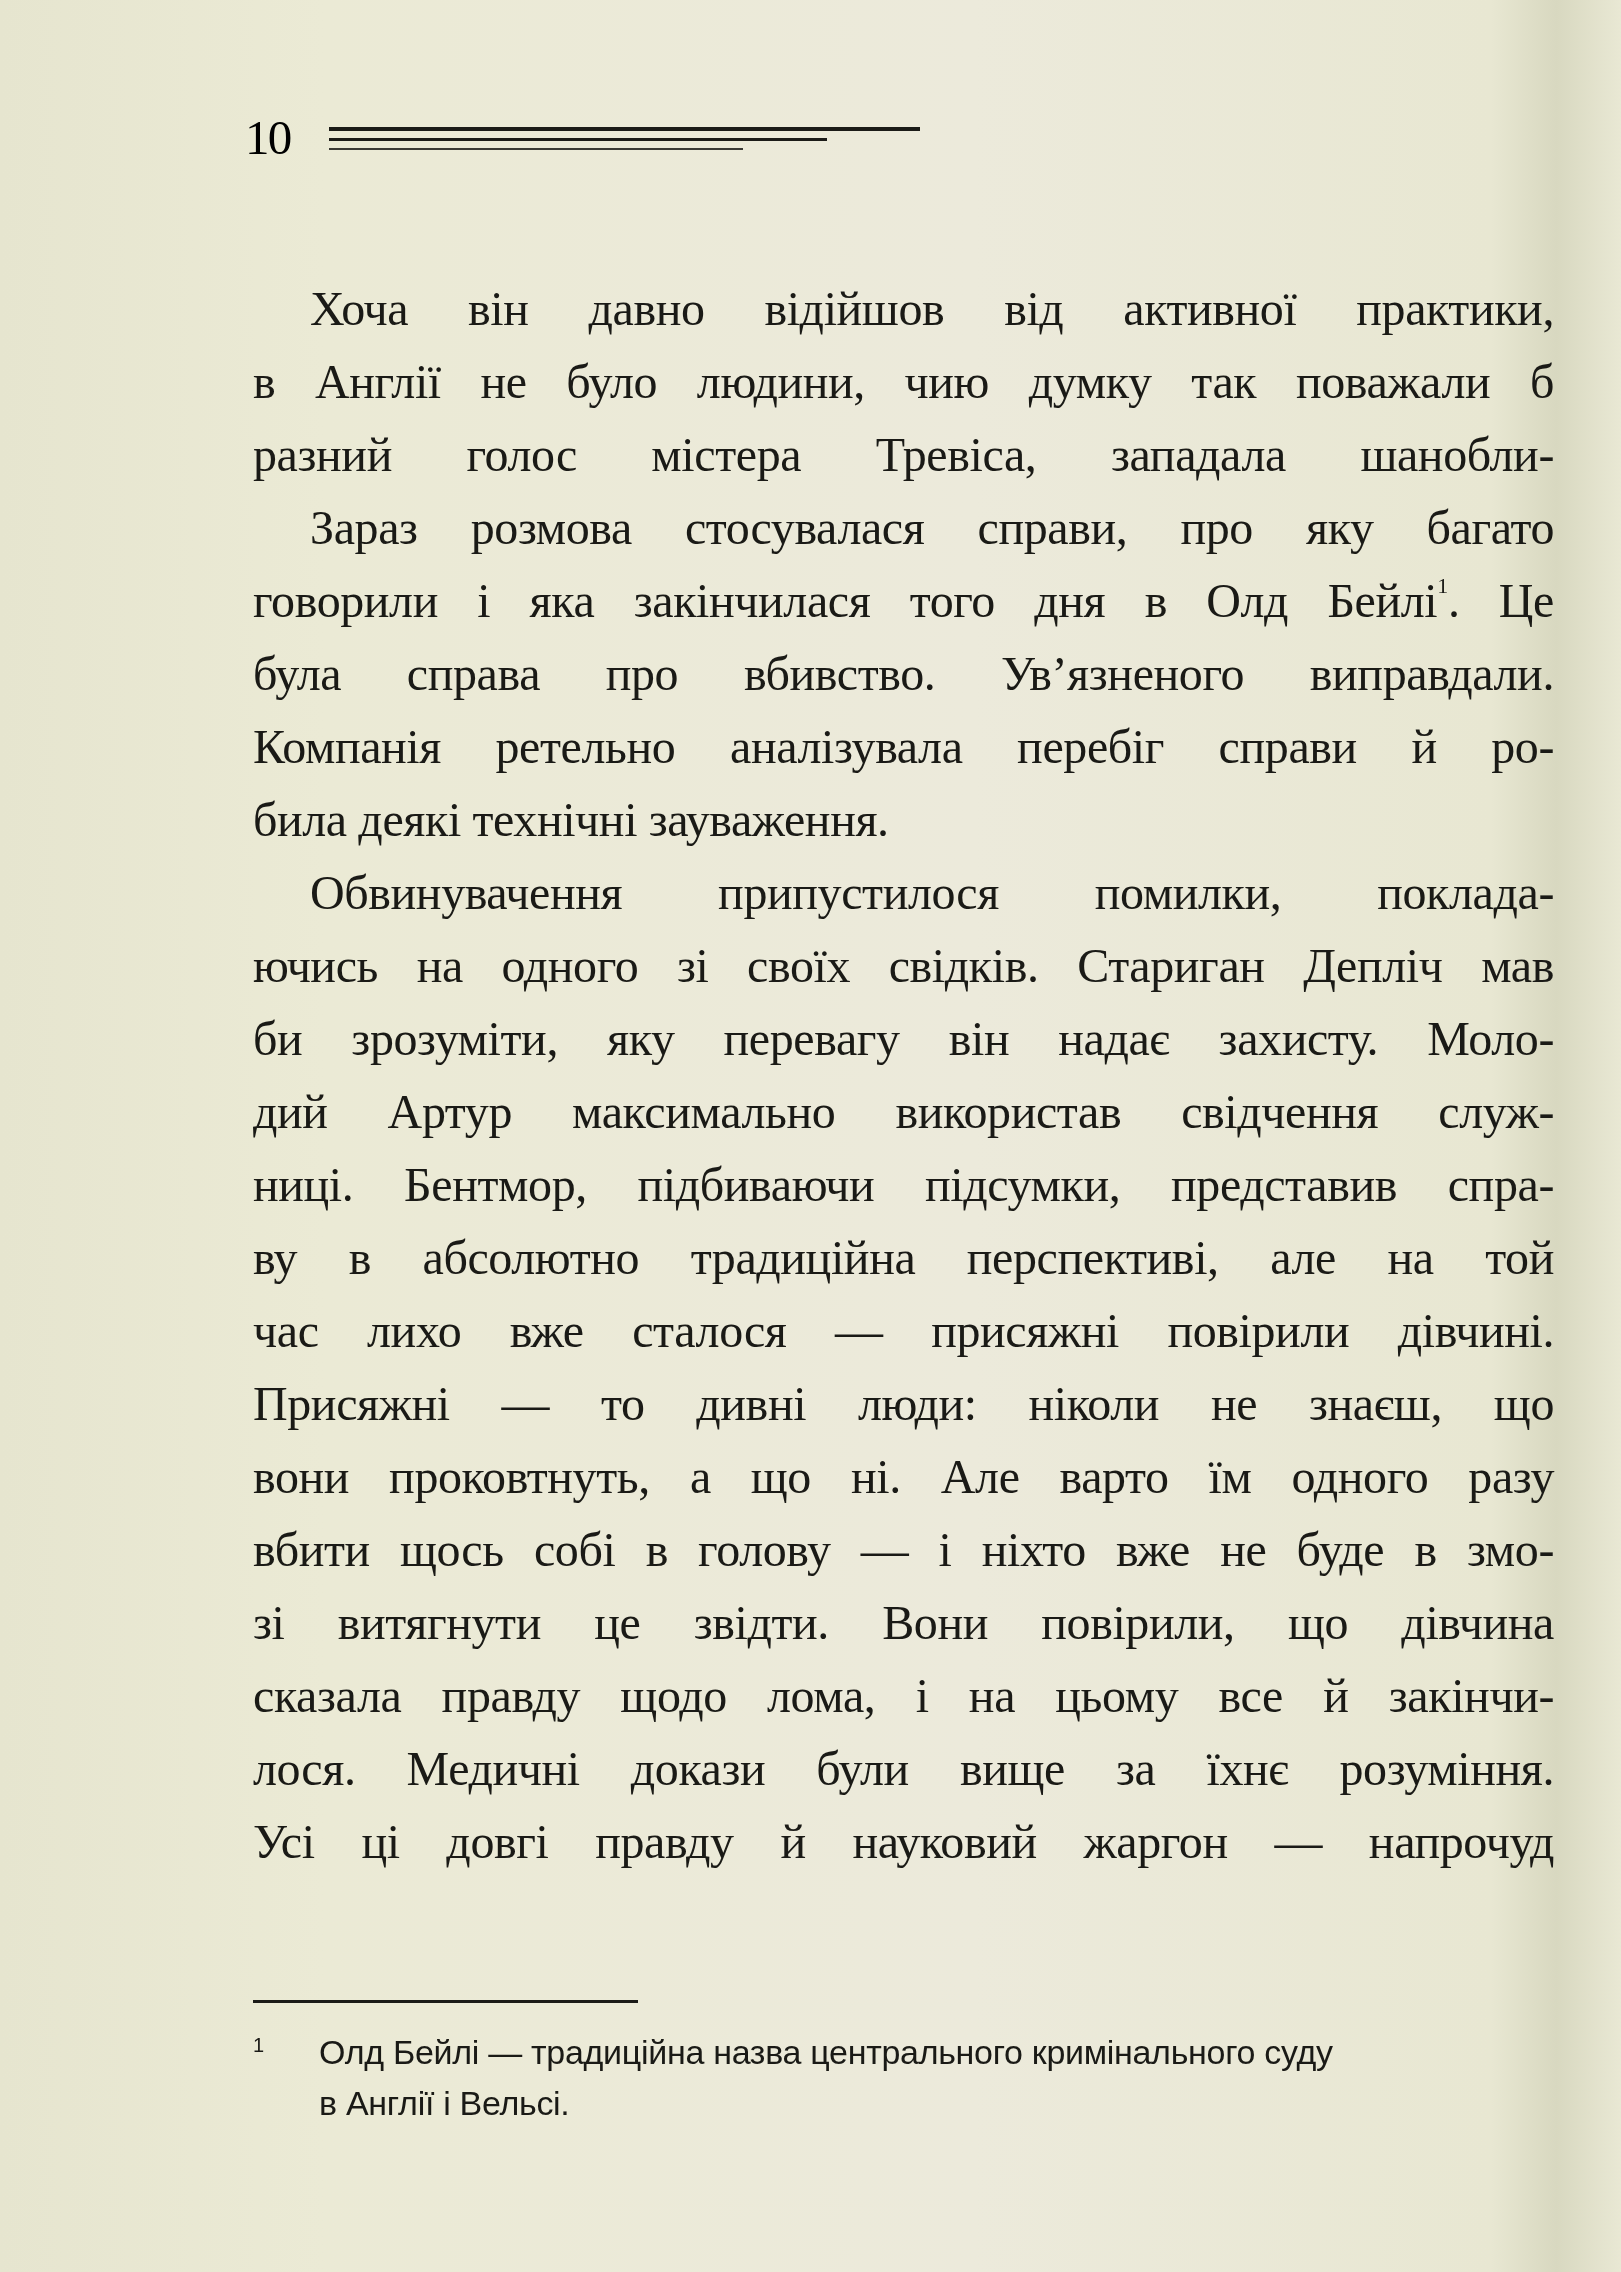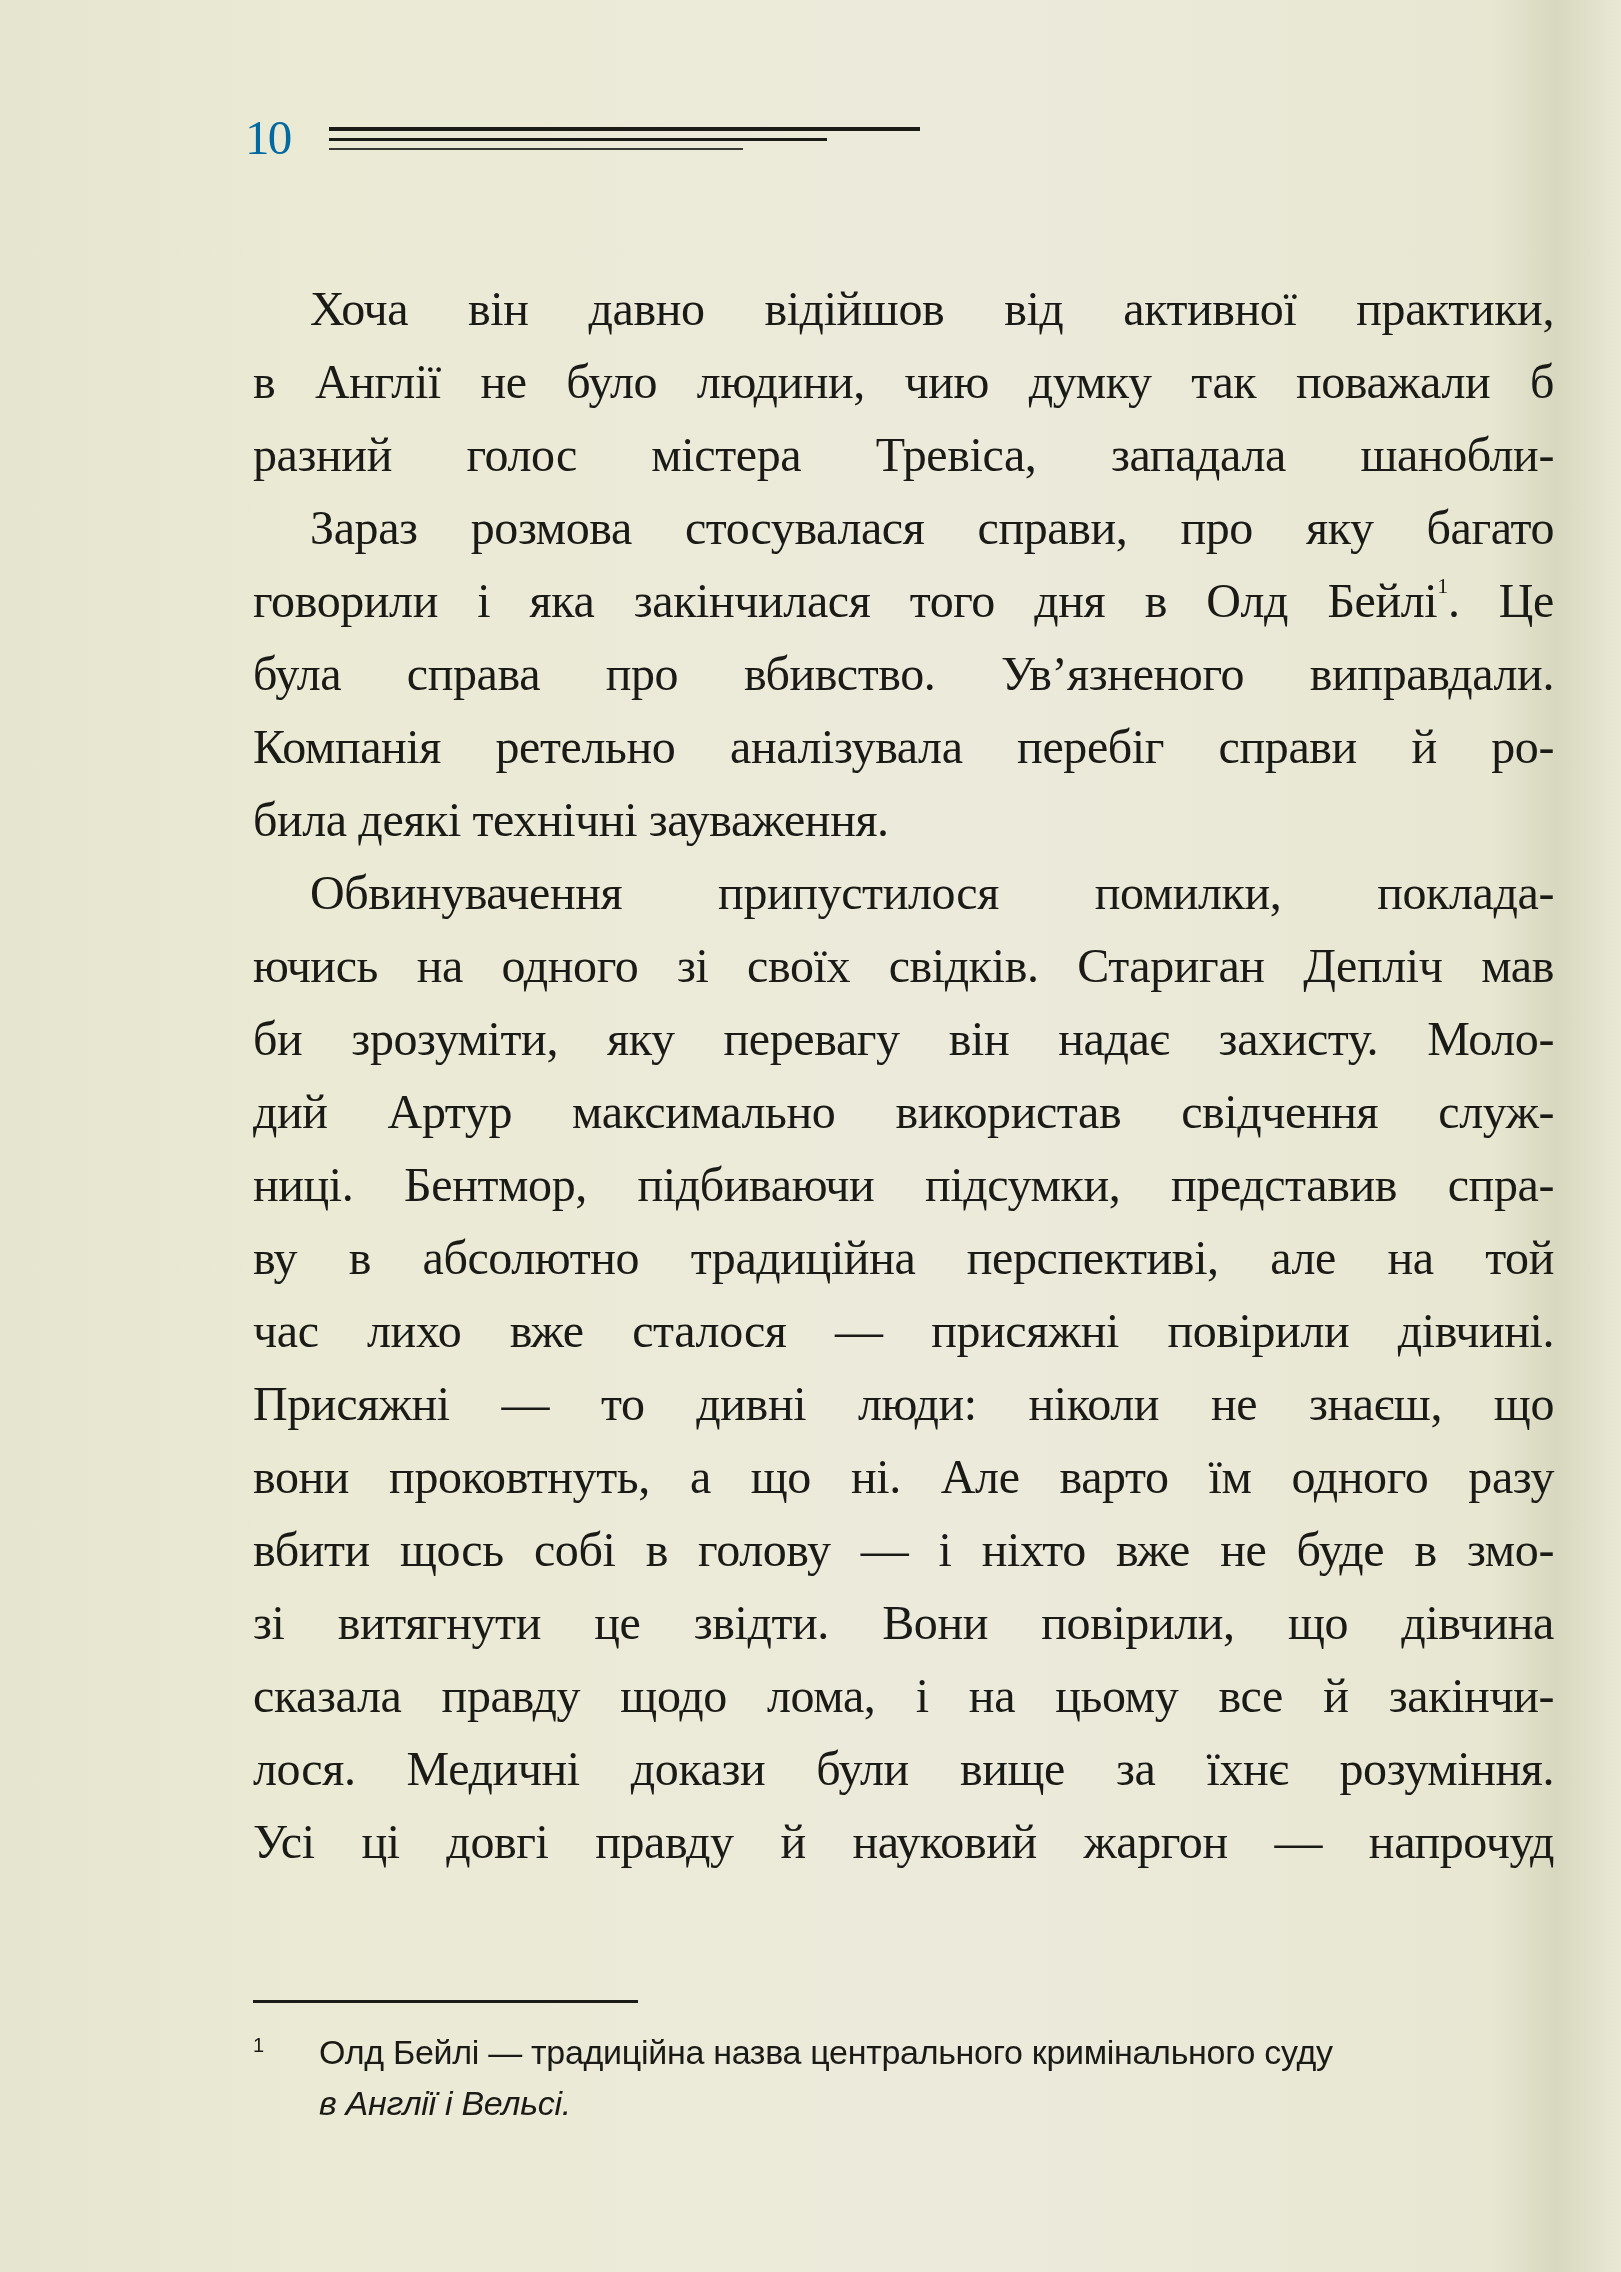--- a/index.html
+++ b/index.html
@@ -22,21 +22,21 @@
       height: 59px;
       width: 693px;
     }
     .page-number {
       position: absolute;
       left: 0;
       top: 0;
       font-size: 49px;
       line-height: 59px;
       letter-spacing: -1.7px;
-      color: #0369a1;
+      color: #000000;
     }
     .rule {
       position: absolute;
       background: #1b1b17;
     }
     .rule-1 { left: 84px; top: 18.6px; width: 591px; height: 4.2px; }
     .rule-2 { left: 84px; top: 30px; width: 498px; height: 3.4px; }
     .rule-3 { left: 84px; top: 40px; width: 414px; height: 1.7px; opacity: 0.85; }
 
     .body-text {
@@ -90,21 +90,20 @@
     }
     .footnote-marker {
       display: inline-block;
       width: 66px;
       font-size: 20px;
       vertical-align: 12px;
       line-height: 0;
     }
     .footnote-line.cont {
       padding-left: 66px;
-      font-style: italic;
     }
   </style>
 </head>
 <body>
 
 <div class="page-header">
   <span class="page-number">10</span>
   <div class="rule rule-1"></div>
   <div class="rule rule-2"></div>
   <div class="rule rule-3"></div>

